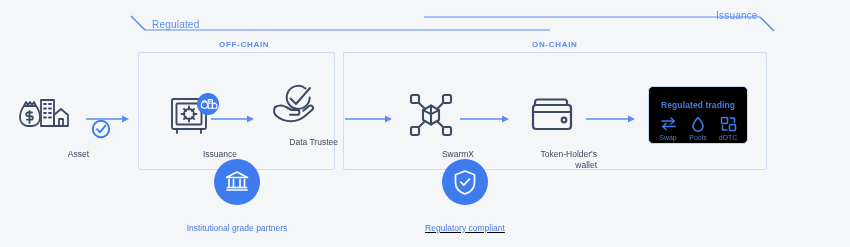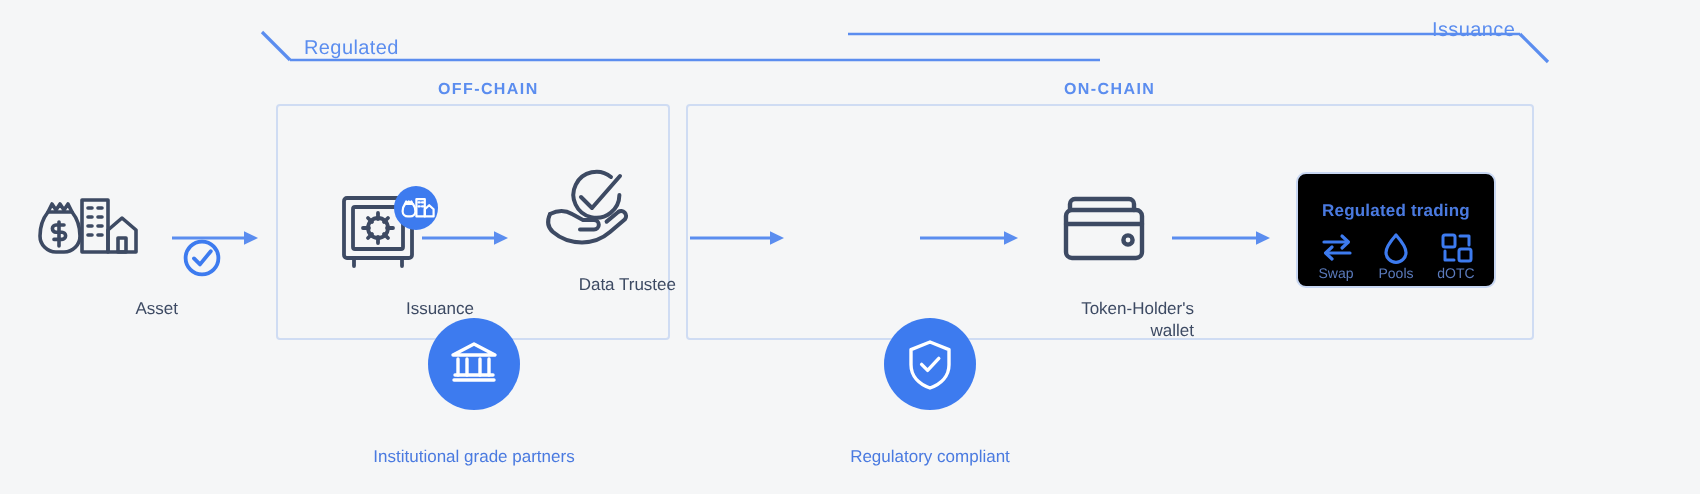--- a/index.html
+++ b/index.html
@@ -140,21 +140,21 @@
     margin: 0 auto;
     display: flex; align-items: center; justify-content: center;
   }
   .badge .badge-label {
     margin-top: 18px;
     font-size: 8.5px;
     color: #4a7ae0;
     white-space: nowrap;
   }
   .badge.institutional { left: 162px; top: 159px; }
-  .badge.regulatory    { left: 390px; top: 159px; }
+  .badge.regulatory    { left: 390px; top: 159px; text-decoration: underline; }
 </style>
 </head>
 <body>
 
 <div id="diagram">
 
   <svg class="flow-arrows" viewBox="0 0 850 40">
 
     <line x1="145" y1="30" x2="550" y2="30" stroke="#5b8def" stroke-width="1.2"></line>
     <line x1="145" y1="30" x2="131" y2="16" stroke="#5b8def" stroke-width="1.6"></line>
@@ -242,20 +242,34 @@
       </svg>
     </div>
     <div class="caption">Data Trustee</div>
   </div>
 
   <svg class="connector c3" viewBox="0 0 48 12">
     <line x1="0" y1="6" x2="40" y2="6" stroke="#5b8def" stroke-width="1.4"></line>
     <path d="M40 2.6 L47 6 L40 9.4 Z" fill="#5b8def"></path>
   </svg>
 
+  <div class="node swarmx">
+    <div class="glyph">
+      <svg width="48" height="48" viewBox="0 0 48 48" fill="none" stroke="#3d4a63" stroke-width="2.1" stroke-linejoin="round" stroke-linecap="round">
+        <rect x="4" y="4" width="8" height="8" rx="1.4"></rect>
+        <rect x="36" y="4" width="8" height="8" rx="1.4"></rect>
+        <rect x="4" y="36" width="8" height="8" rx="1.4"></rect>
+        <rect x="36" y="36" width="8" height="8" rx="1.4"></rect>
+        <path d="M12 12 l6 6 M36 12 l-6 6 M12 36 l6 -6 M36 36 l-6 -6"></path>
+        <path d="M24 14.5 l8 4.6 v9.8 l-8 4.6 l-8 -4.6 v-9.8 z"></path>
+        <path d="M24 14.5 v8.6 M24 23.1 l8 -4 M24 23.1 l-8 -4 M24 23.1 v10.4"></path>
+      </svg>
+    </div>
+    <div class="caption">SwarmX</div>
+  </div>
 
   <svg class="connector c4" viewBox="0 0 50 12">
     <line x1="0" y1="6" x2="42" y2="6" stroke="#5b8def" stroke-width="1.4"></line>
     <path d="M42 2.6 L49 6 L42 9.4 Z" fill="#5b8def"></path>
   </svg>
 
   <div class="node wallet">
     <div class="glyph">
       <svg width="46" height="40" viewBox="0 0 46 40" fill="none" stroke="#3d4a63" stroke-width="2.2" stroke-linejoin="round" stroke-linecap="round">
         <path d="M5 10 h32 a3 3 0 0 1 3 3 v18 a3 3 0 0 1 -3 3 h-32 a3 3 0 0 1 -3 -3 v-18 a3 3 0 0 1 3 -3 z"></path>

